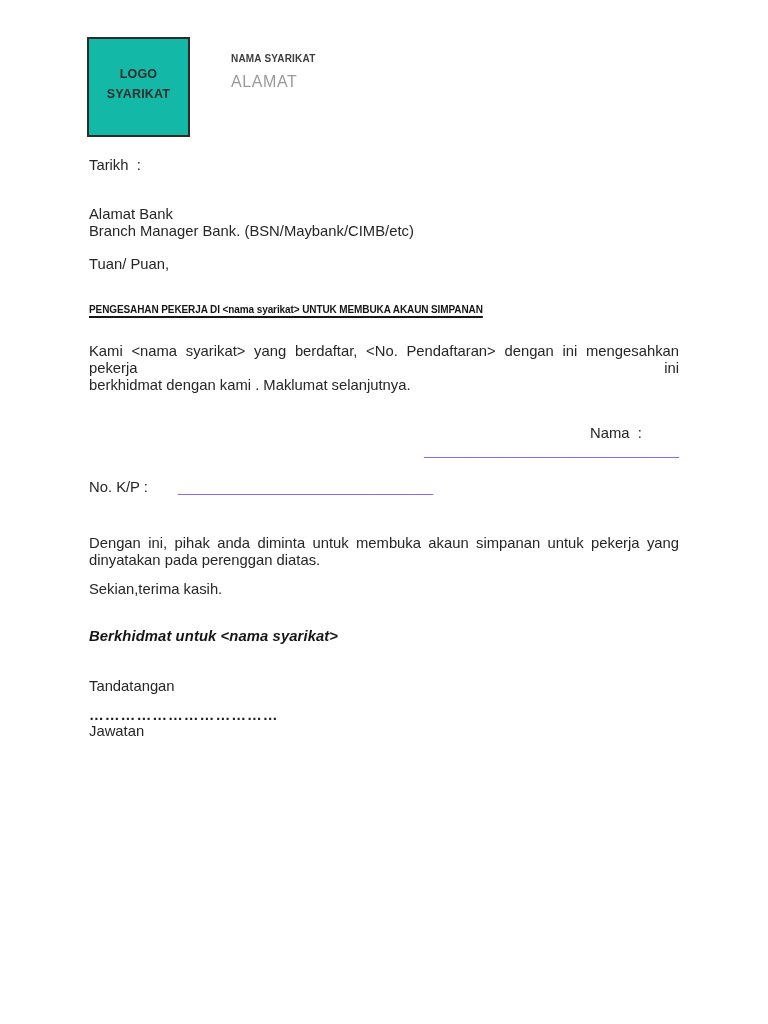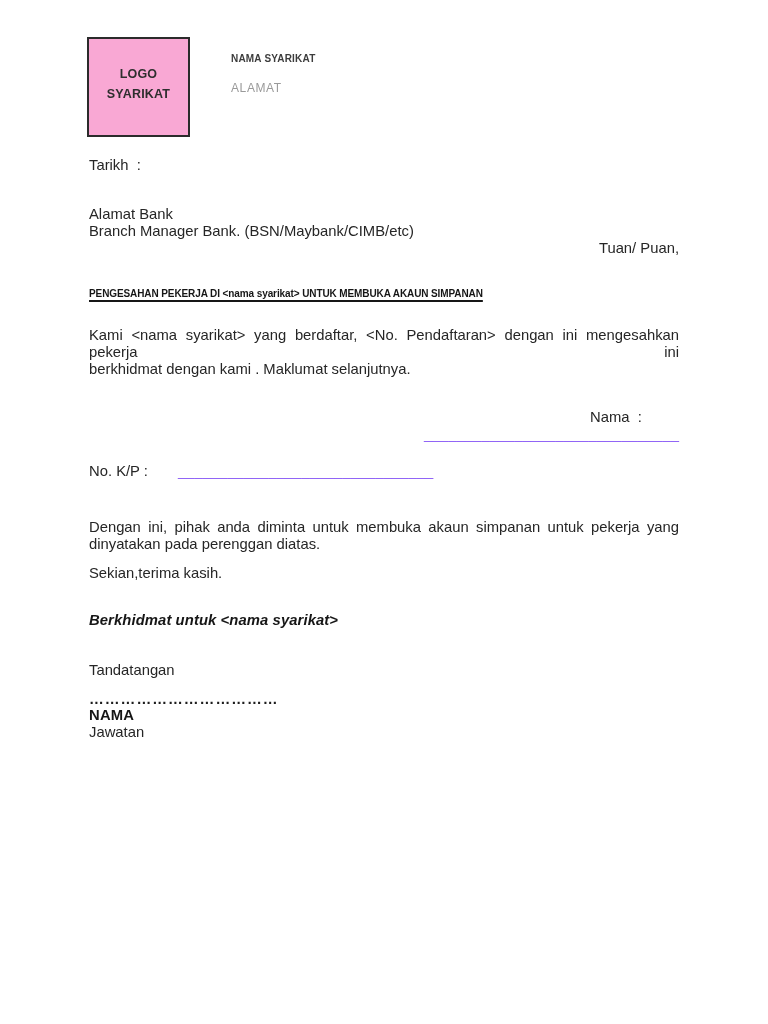--- a/index.html
+++ b/index.html
@@ -17,52 +17,52 @@
     padding: 37px 89px 0 89px;
     font-size: 14.8px;
     line-height: 1.15;
   }
 
   
   .header-row { display: flex; align-items: flex-start; height: 100px; }
   .logo-box {
     width: 103px; height: 100px;
     border: 2px solid #2b2b2b;
-    background: #f9a8d4;
+    background: #14b8a6;
     display: flex; flex-direction: column; align-items: center;
     padding-top: 25px;
     flex: 0 0 auto;
     margin-left: -2px;
   }
   .logo-line {
     font-weight: bold;
     font-size: 12.5px;
     color: #2e2e2e;
     line-height: 20px;
     letter-spacing: 0.2px;
   }
   .company-block { margin-left: 41px; padding-top: 16px; }
   .company-name {
     font-weight: bold;
     font-size: 10px;
     color: #3d3d3d;
     letter-spacing: 0.2px;
   }
   .company-address {
-    font-size: 12px;
+    font-size: 16px;
     color: #9a9a9a;
-    margin-top: 17px;
+    margin-top: 8px;
     letter-spacing: 0.6px;
   }
 
   
   .pre { white-space: pre; }
   .date-line { margin-top: 20px; }
   .recipient { margin-top: 32px; }
-  .salutation { margin-top: 0; text-align: right; }
+  .salutation { margin-top: 16px; }
   .subject-line {
     margin-top: 31px;
     font-weight: bold;
     font-size: 10px;
     color: #161616;
     letter-spacing: -0.1px;
     text-decoration: underline;
     text-decoration-thickness: 1.5px;
     text-underline-offset: 3px;
     white-space: nowrap;
@@ -150,17 +150,16 @@
   </div>
 
   <div class="closing">Sekian,terima kasih.</div>
 
   <div class="signoff">Berkhidmat untuk &lt;nama syarikat&gt;</div>
 
   <div class="sig-label">Tandatangan</div>
 
   <div class="sig-block">
     <div class="sig-dots">………………………………</div>
-    <div class="sig-name">NAMA</div>
     <div class="sig-title">Jawatan</div>
   </div>
 
 </div>
 
 </body></html>

